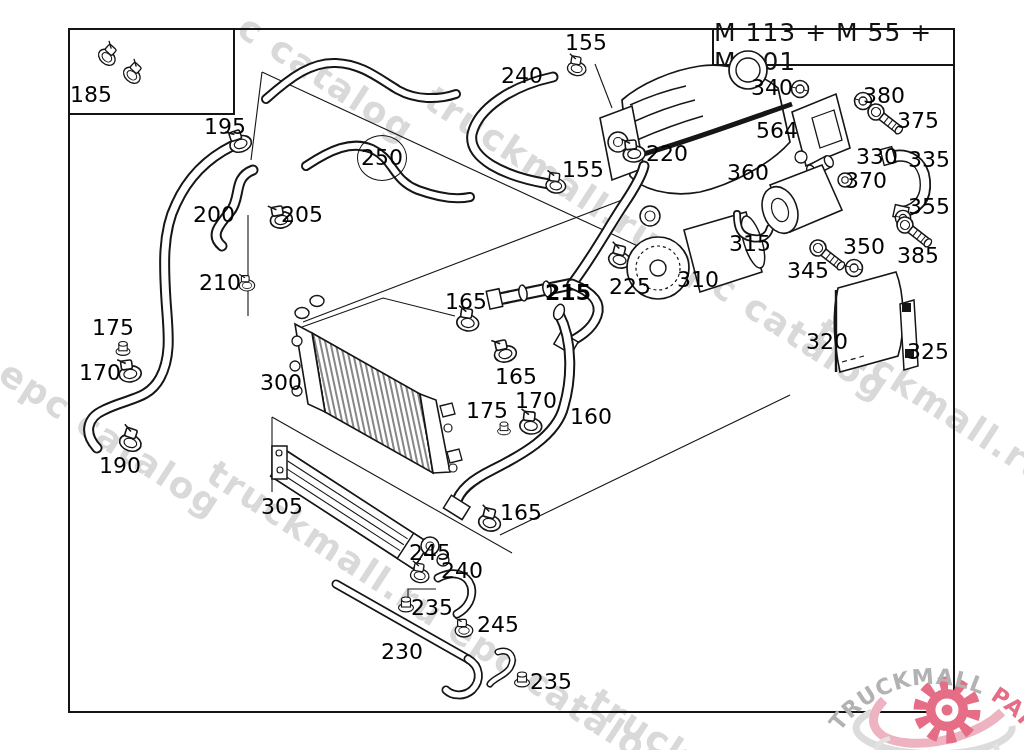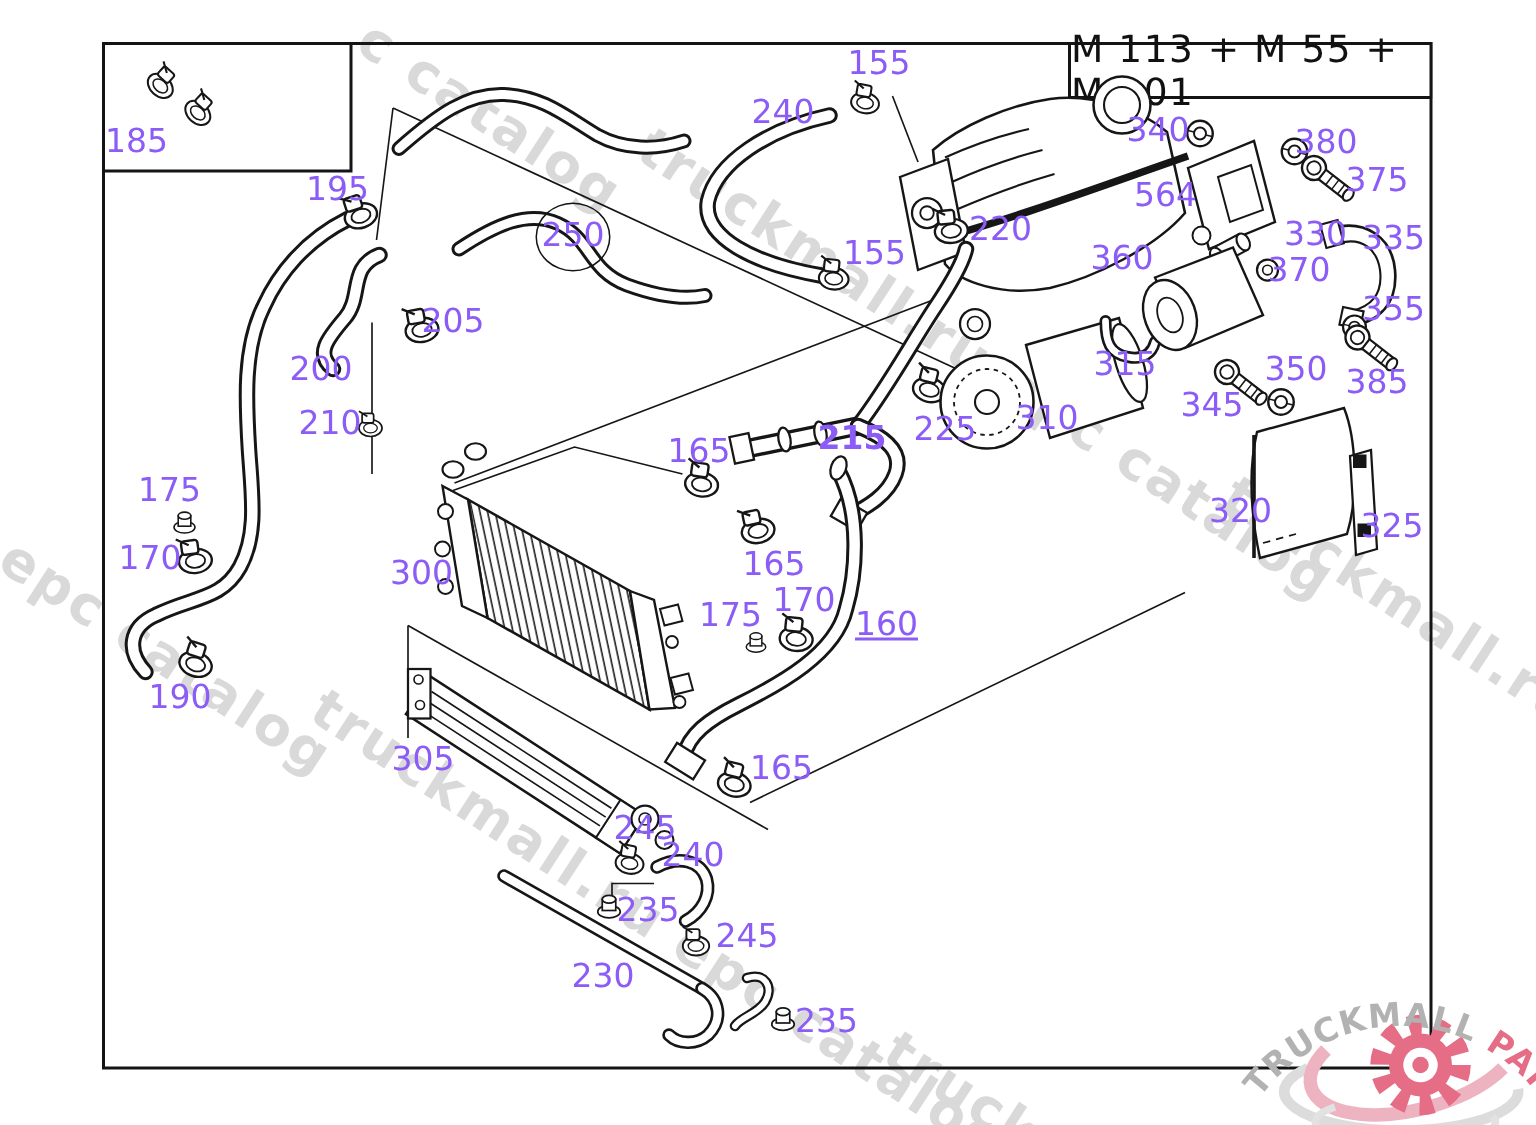--- a/index.html
+++ b/index.html
@@ -8,21 +8,21 @@
   
   .wm{position:absolute;color:#d9d9d9;font-weight:bold;font-size:36px;letter-spacing:2px;
       transform-origin:left top;transform:rotate(33deg);white-space:nowrap;user-select:none;}
   
   .frame,.inset,.titlebox{position:absolute;border:2.2px solid #141414;box-sizing:border-box;background:transparent;}
   .titlebox{background:#fff;display:flex;align-items:center;justify-content:center;
             font-size:25px;color:#111;letter-spacing:1px;}
   
   .art{position:absolute;left:0;top:0;}
   
-  .pl{position:absolute;transform:translate(-50%,-50%);font-size:22px;color:#8b5cf6;
+  .pl{position:absolute;transform:translate(-50%,-50%);font-size:22px;color:#000000;
       white-space:nowrap;line-height:1;}
   .pl.circled{width:48px;height:44px;border:1.7px solid #141414;border-radius:50%;
       display:flex;align-items:center;justify-content:center;transform:translate(-50%,-50%);}
 </style>
 </head>
 <body>
 
 <div class="stage">
 
   <span class="wm" style="left:253px;top:6px;">c catalog</span>
@@ -302,33 +302,33 @@
   <span class="pl" style="left:929px;top:160px;">335</span>
   <span class="pl" style="left:748px;top:173px;">360</span>
   <span class="pl" style="left:929px;top:207px;">355</span>
   <span class="pl" style="left:864px;top:247px;">350</span>
   <span class="pl" style="left:918px;top:256px;">385</span>
   <span class="pl" style="left:808px;top:271px;">345</span>
   <span class="pl" style="left:750px;top:244px;">315</span>
   <span class="pl" style="left:698px;top:280px;">310</span>
   <span class="pl" style="left:630px;top:287px;">225</span>
   <span class="pl" style="left:568px;top:293px;font-weight:bold;">215</span>
-  <span class="pl" style="left:214px;top:215px;margin-top:32px;">200</span>
+  <span class="pl" style="left:214px;top:215px;">200</span>
   <span class="pl" style="left:302px;top:215px;">205</span>
   <span class="pl" style="left:220px;top:283px;">210</span>
   <span class="pl" style="left:827px;top:322px;margin-top:20px;">320</span>
   <span class="pl" style="left:928px;top:352px;">325</span>
   <span class="pl" style="left:466px;top:302px;">165</span>
   <span class="pl" style="left:113px;top:328px;">175</span>
   <span class="pl" style="left:100px;top:373px;">170</span>
   <span class="pl" style="left:281px;top:383px;">300</span>
   <span class="pl" style="left:516px;top:377px;">165</span>
   <span class="pl" style="left:536px;top:401px;">170</span>
   <span class="pl" style="left:487px;top:411px;">175</span>
-  <span class="pl" style="left:591px;top:417px;text-decoration:underline;">160</span>
+  <span class="pl" style="left:591px;top:417px;">160</span>
   <span class="pl" style="left:120px;top:466px;">190</span>
   <span class="pl" style="left:282px;top:507px;">305</span>
   <span class="pl" style="left:521px;top:513px;">165</span>
   <span class="pl" style="left:430px;top:553px;">245</span>
   <span class="pl" style="left:462px;top:571px;">240</span>
   <span class="pl" style="left:432px;top:608px;">235</span>
   <span class="pl" style="left:498px;top:625px;">245</span>
   <span class="pl" style="left:402px;top:652px;">230</span>
   <span class="pl" style="left:551px;top:682px;">235</span>
 

